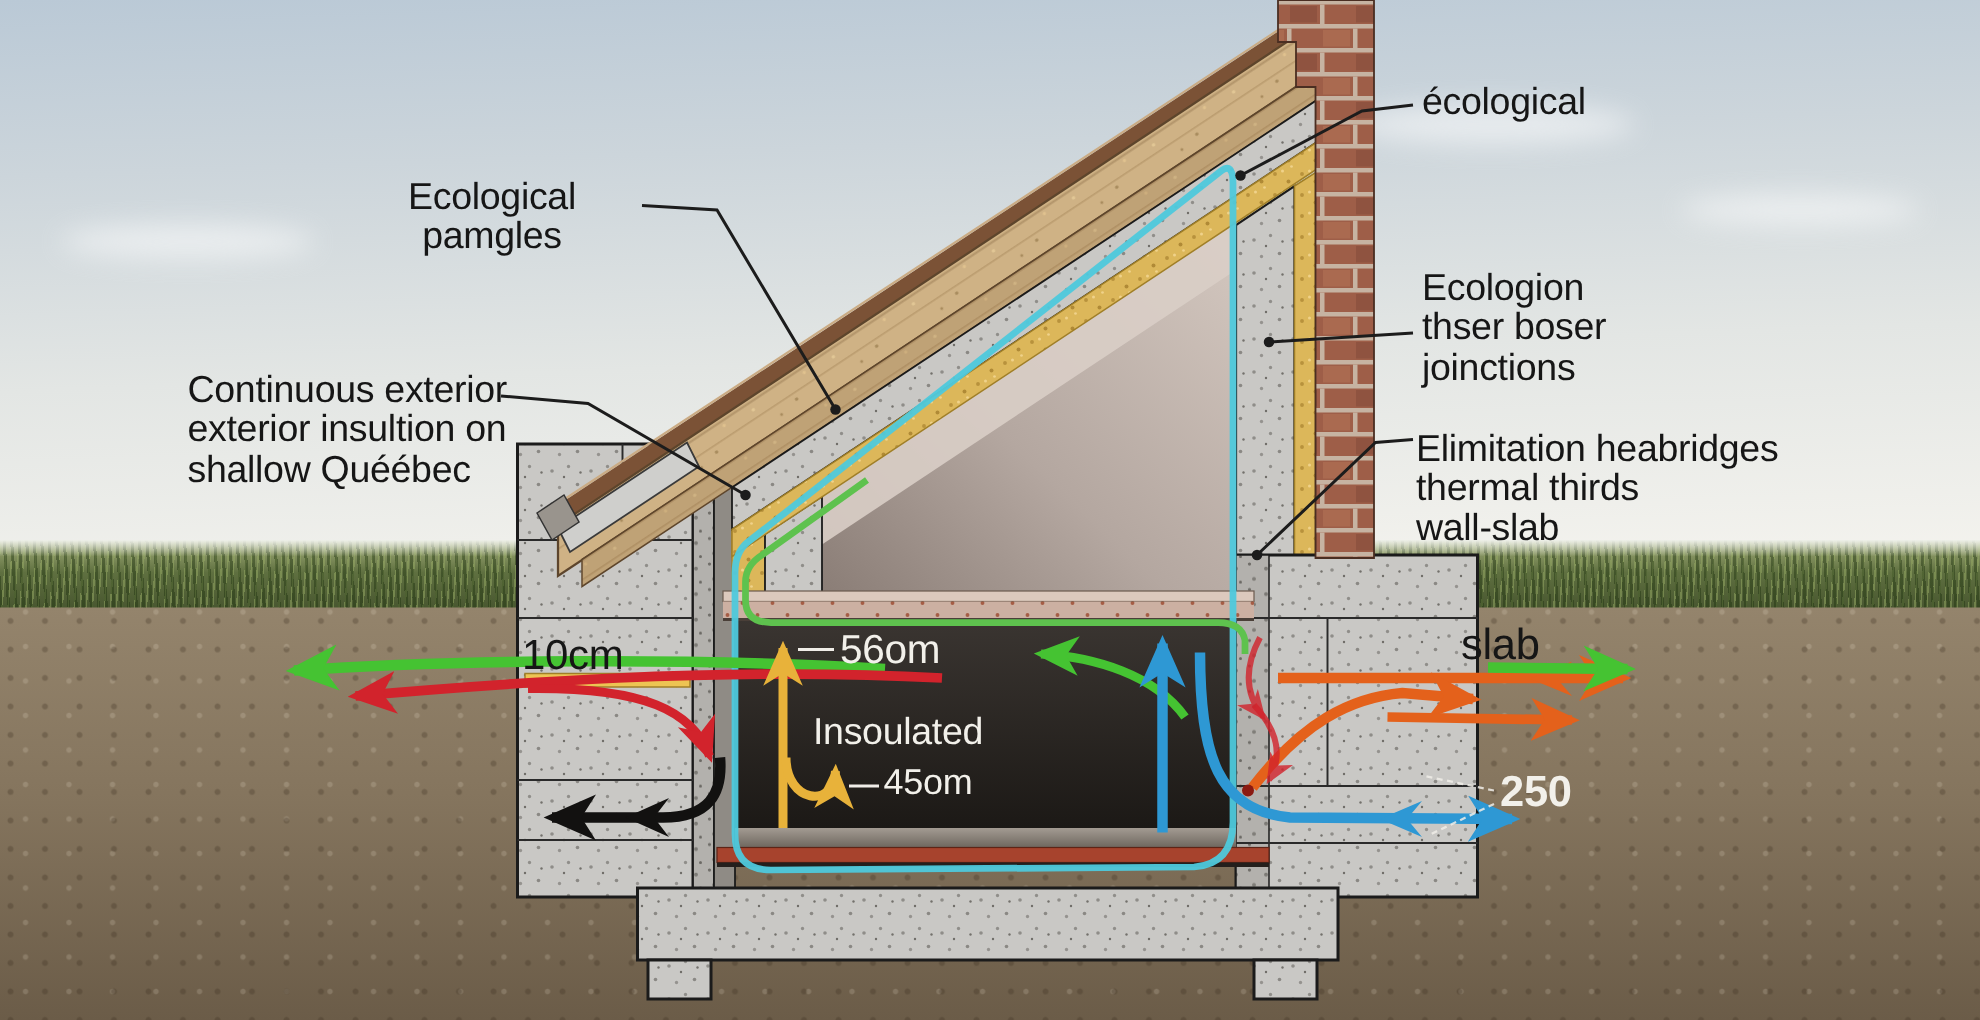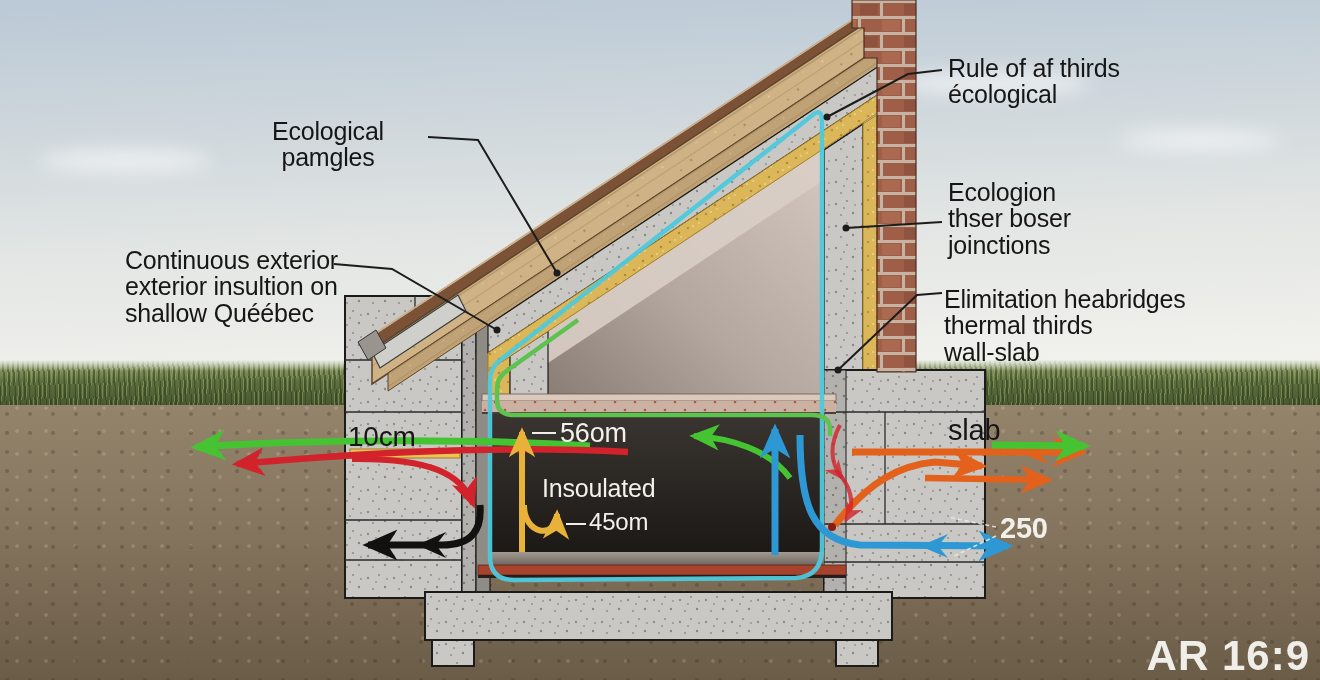--- a/index.html
+++ b/index.html
@@ -231,21 +231,20 @@
       <path d="M 996,527 L 948,517" stroke-width="1.5" stroke-dasharray="4 3" opacity="0.85"></path>
       <path d="M 996,536 L 952,557" stroke-width="1.5" stroke-dasharray="4 3" opacity="0.85"></path>
     </g>
   </svg>
 
   <div class="lbl right" style="left:230px;top:118px;width:196px;">
     <span>Ecological</span>
     <span>pamgles</span>
   </div>
   <div class="lbl" style="left:948px;top:55px;">
-    <span>Rule of af thirds</span>
     <span>écological</span>
   </div>
   <div class="lbl" style="left:125px;top:247px;">
     <span>Continuous exterior</span>
     <span>exterior insultion on</span>
     <span>shallow  Quéébec</span>
   </div>
   <div class="lbl" style="left:948px;top:179px;">
     <span>Ecologion</span>
     <span>thser boser</span>
@@ -254,17 +253,16 @@
   <div class="lbl" style="left:944px;top:286px;">
     <span>Elimitation heabridges</span>
     <span>thermal thirds</span>
     <span>wall-slab</span>
   </div>
 
   <div class="lbl dim" style="left:348px;top:422px;font-size:28px;">10cm</div>
   <div class="lbl dim white" style="left:560px;top:419px;">56om</div>
   <div class="lbl white" style="left:542px;top:475px;">Insoulated</div>
   <div class="lbl white" style="left:589px;top:509px;font-size:24px;">45om</div>
-  <div class="lbl" style="left:948px;top:415px;font-size:29px;">slab</div>
+  <div class="lbl" style="left:974px;top:415px;font-size:29px;">slab</div>
   <div class="lbl white" style="left:1000px;top:513px;font-size:29px;font-weight:bold;">250</div>
 
-  <div class="watermark">AR 16:9</div>
 </div>
 
 </body></html>

